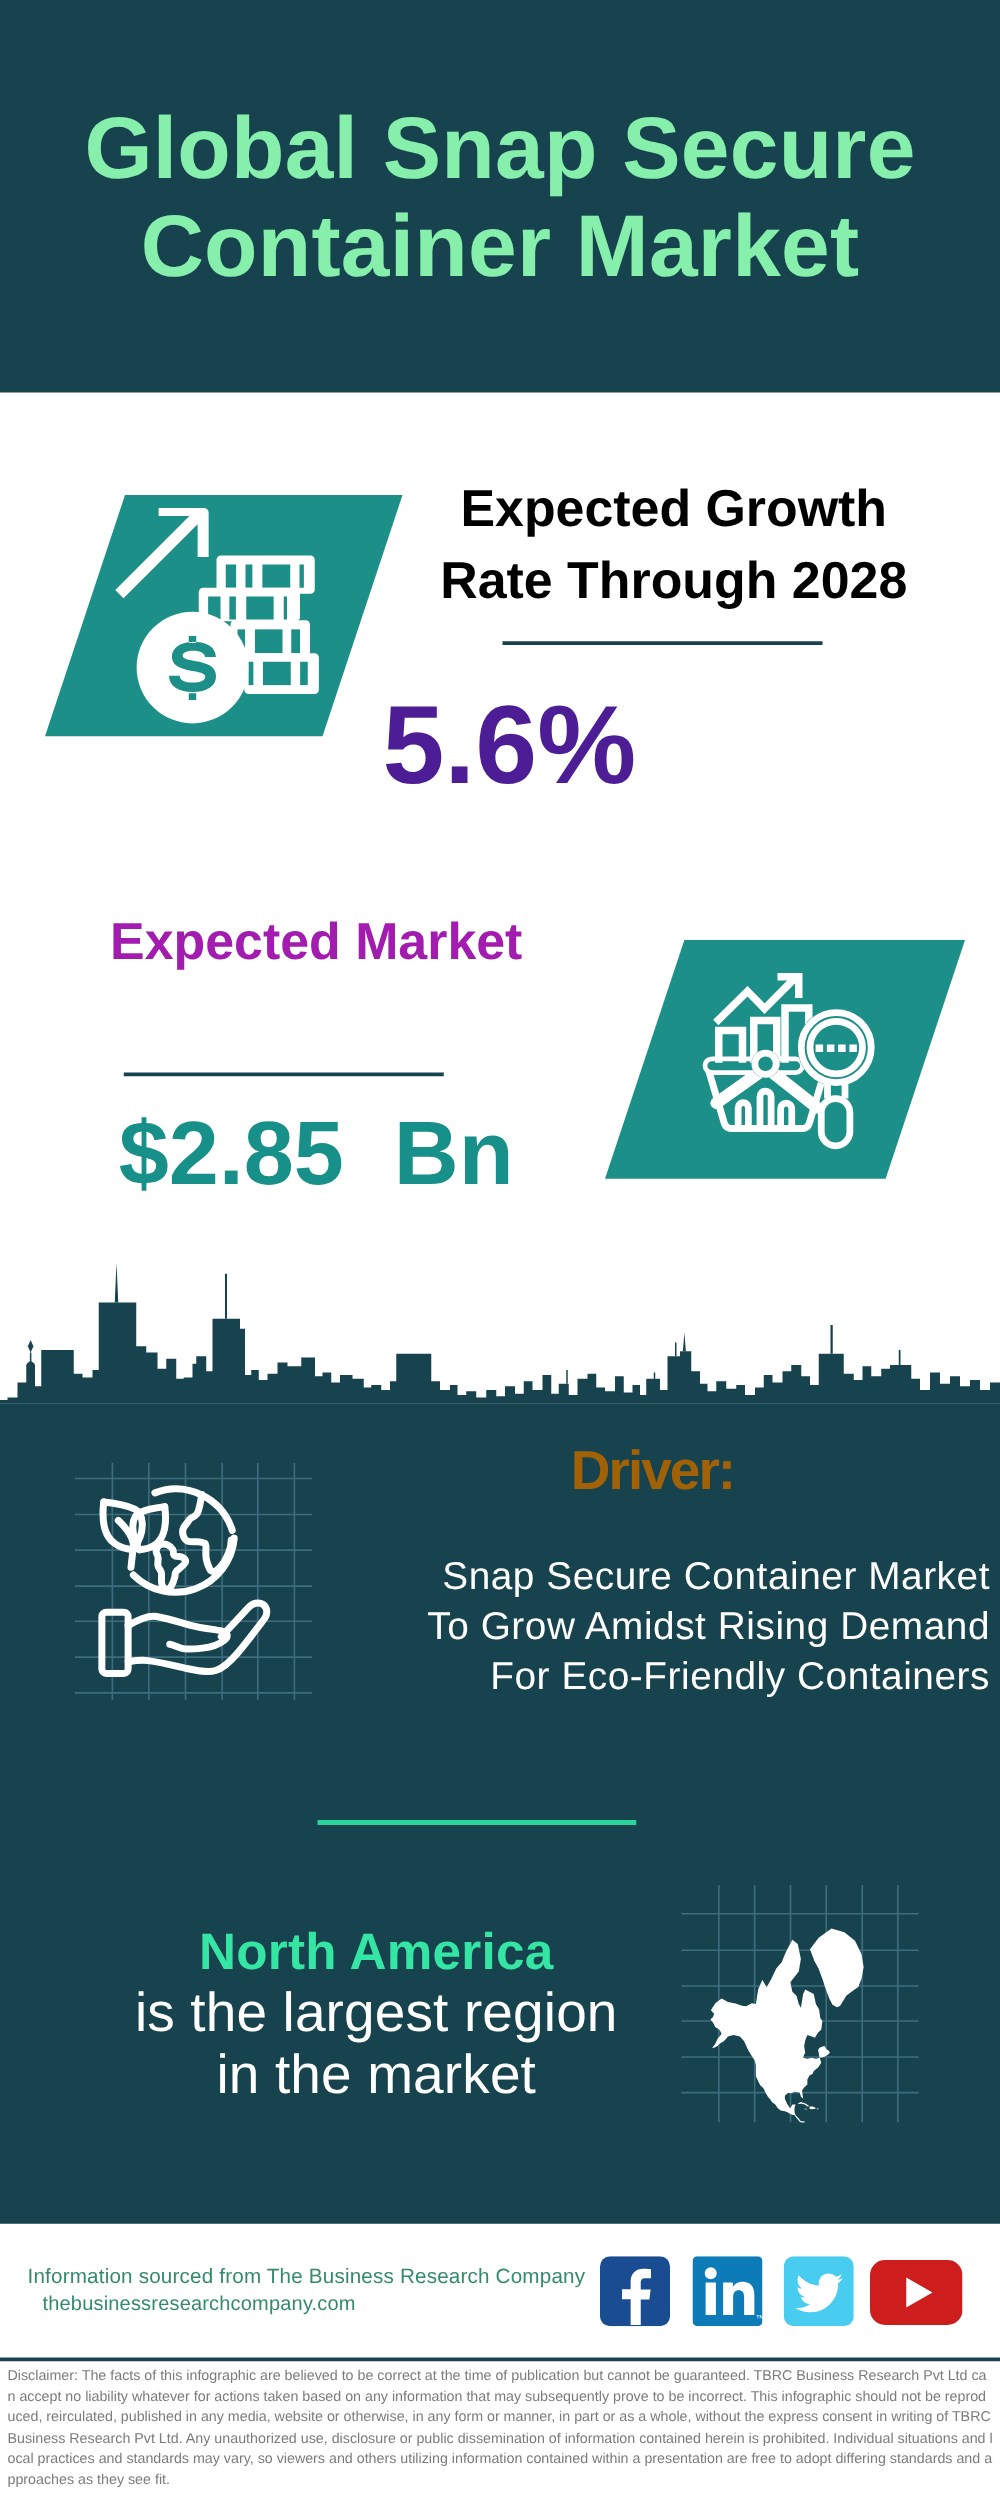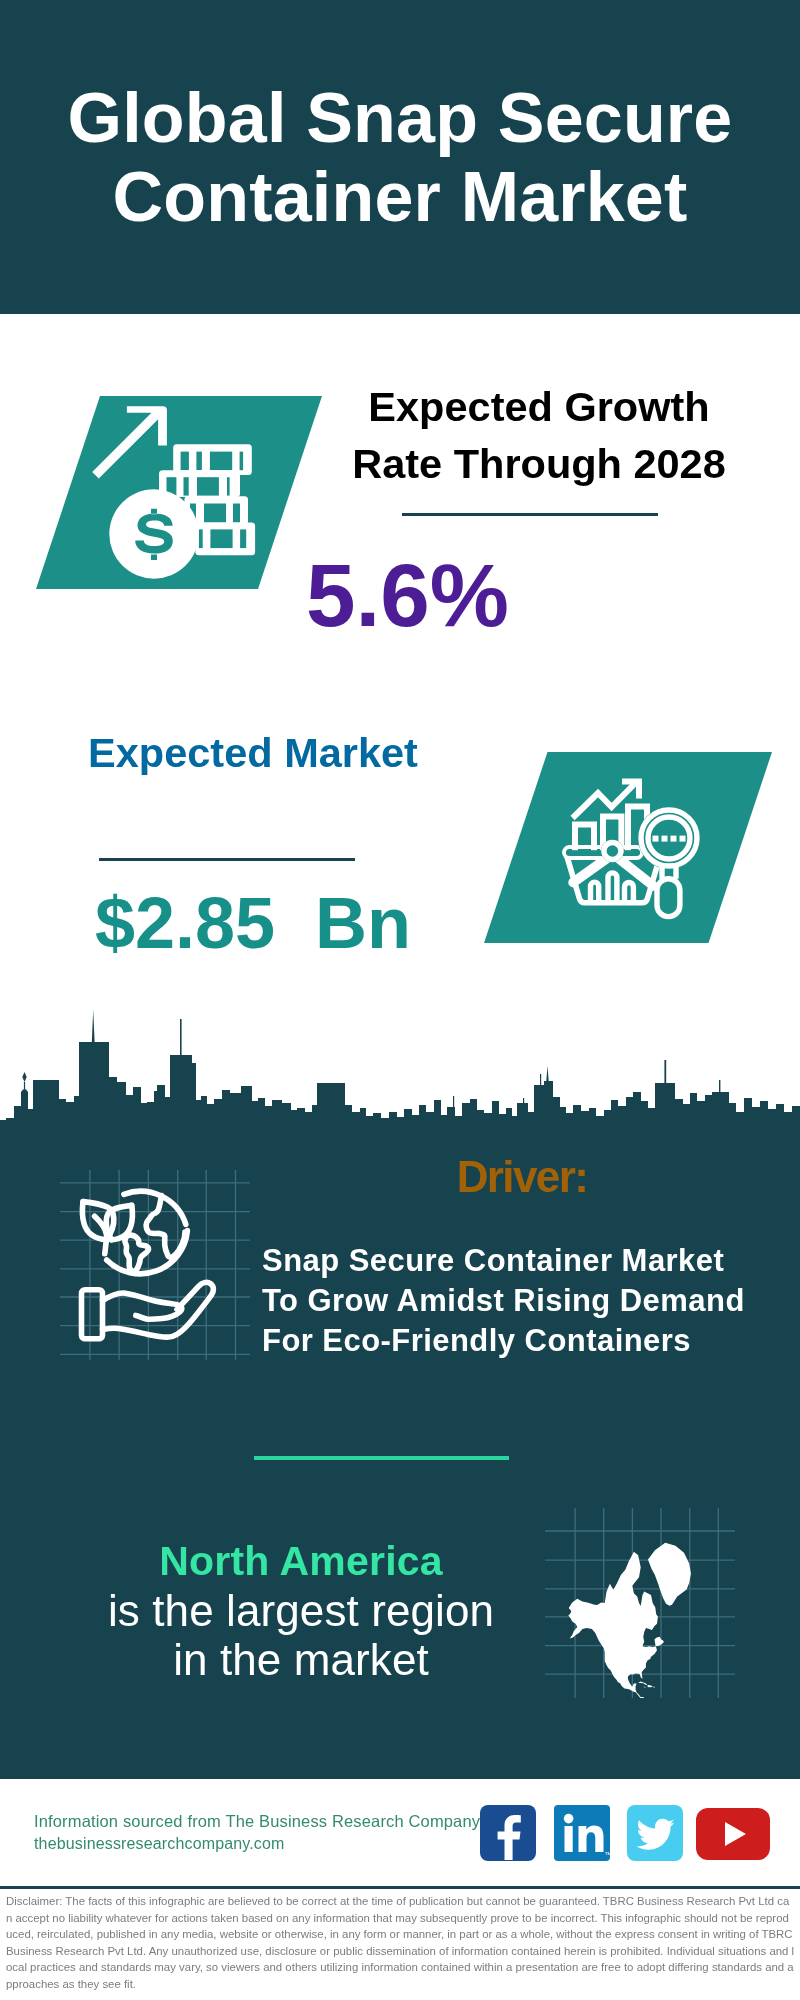--- a/index.html
+++ b/index.html
@@ -1,61 +1,61 @@
 <!DOCTYPE html>
 <html><head>
 <meta charset="utf-8">
 <style>
   html,body{margin:0;padding:0;background:#fff;}
   body{width:800px;height:2000px;font-family:"Liberation Sans",sans-serif;overflow:hidden;}
   .page{position:relative;width:800px;height:2000px;background:#fff;overflow:hidden;}
 
   
   .header{position:absolute;left:0;top:0;width:800px;height:314px;background:#17434F;}
-  .header-title{position:absolute;left:0;top:79px;width:800px;text-align:center;color:#ffffff;
+  .header-title{position:absolute;left:0;top:79px;width:800px;text-align:center;color:#86efac;
       font-size:70px;font-weight:bold;line-height:79px;letter-spacing:0.2px;}
 
   
   .para1{position:absolute;left:36px;top:396px;width:286px;height:193px;}
   .para-shape{display:block;width:100%;height:100%;overflow:visible;}
   .stat1-title{position:absolute;left:319px;top:378px;width:440px;text-align:center;color:#000000;
       font-size:41.5px;font-weight:bold;line-height:57px;}
   .rule1{position:absolute;left:402px;top:513px;width:256px;height:3px;background:#17434F;}
   .stat1-value{position:absolute;left:306px;top:540px;width:440px;color:#4c1d95;
       font-size:89px;font-weight:bold;line-height:110px;}
 
   
   .para2{position:absolute;left:484px;top:752px;width:288px;height:191px;}
-  .stat2-title{position:absolute;left:33px;top:725px;width:440px;text-align:center;color:#0369a1;
+  .stat2-title{position:absolute;left:33px;top:725px;width:440px;text-align:center;color:#a21caf;
       font-size:41.5px;font-weight:bold;line-height:56px;}
   .rule2{position:absolute;left:99px;top:858px;width:256px;height:3px;background:#17434F;}
   .stat2-value{position:absolute;left:33px;top:878px;width:440px;text-align:center;color:#18908A;
       font-size:72px;font-weight:bold;line-height:90px;white-space:pre;}
 
   
   .lower{position:absolute;left:0;top:1000px;width:800px;height:779px;}
   .skyline{position:absolute;left:0;top:0;width:800px;height:160px;display:block;}
   .lowerbg{position:absolute;left:0;top:123px;width:800px;height:656px;background:#17434F;}
 
   .driver-label{position:absolute;left:262px;top:1152px;width:520px;text-align:center;color:#a16207;
       font-size:44px;font-weight:bold;letter-spacing:-1.6px;}
-  .driver-text{position:absolute;left:262px;top:1241px;width:530px;text-align:left;color:#ffffff;
-      font-size:31px;font-weight:bold;line-height:40px;letter-spacing:0.45px;}
+  .driver-text{position:absolute;left:262px;top:1241px;width:530px;text-align:right;color:#ffffff;
+      font-size:31px;font-weight:normal;line-height:40px;letter-spacing:0.45px;}
   .eco-icon{position:absolute;left:60px;top:1170px;width:190px;height:190px;overflow:hidden;}
 
   .divider{position:absolute;left:254px;top:1456px;width:255px;height:4px;background:#2BD49B;}
 
   .region-name{position:absolute;left:21px;top:1538px;width:560px;text-align:center;color:#34E5A3;
       font-size:41px;font-weight:bold;letter-spacing:0.2px;}
   .region-text{position:absolute;left:21px;top:1586px;width:560px;text-align:center;color:#ffffff;
       font-size:44px;line-height:49px;letter-spacing:0.1px;}
   .map-icon{position:absolute;left:545px;top:1508px;width:185px;height:185px;}
 
   
-  .src-line1{position:absolute;left:34px;top:1812px;color:#348B6B;font-size:16.5px;letter-spacing:0.15px;}
+  .src-line1{position:absolute;left:22px;top:1812px;color:#348B6B;font-size:16.5px;letter-spacing:0.15px;}
   .src-line2{position:absolute;left:34px;top:1835px;color:#348B6B;font-size:16px;letter-spacing:0.15px;}
   .social{position:absolute;top:1805px;left:480px;width:300px;height:60px;}
   .social .sq{position:absolute;display:block;top:0;}
   .social .fb{left:0;} .social .li{left:74px;} .social .tw{left:147px;} .social .yt{left:216px;top:2.8px;}
   .social svg{display:block;}
   .footline{position:absolute;left:0;top:1886px;width:800px;height:3px;background:#17434F;}
   .disclaimer{position:absolute;left:6px;top:1893px;width:789px;color:#7C7C7C;font-size:11.42px;line-height:16.6px;word-break:break-all;}
 </style>
 </head>
 <body>

